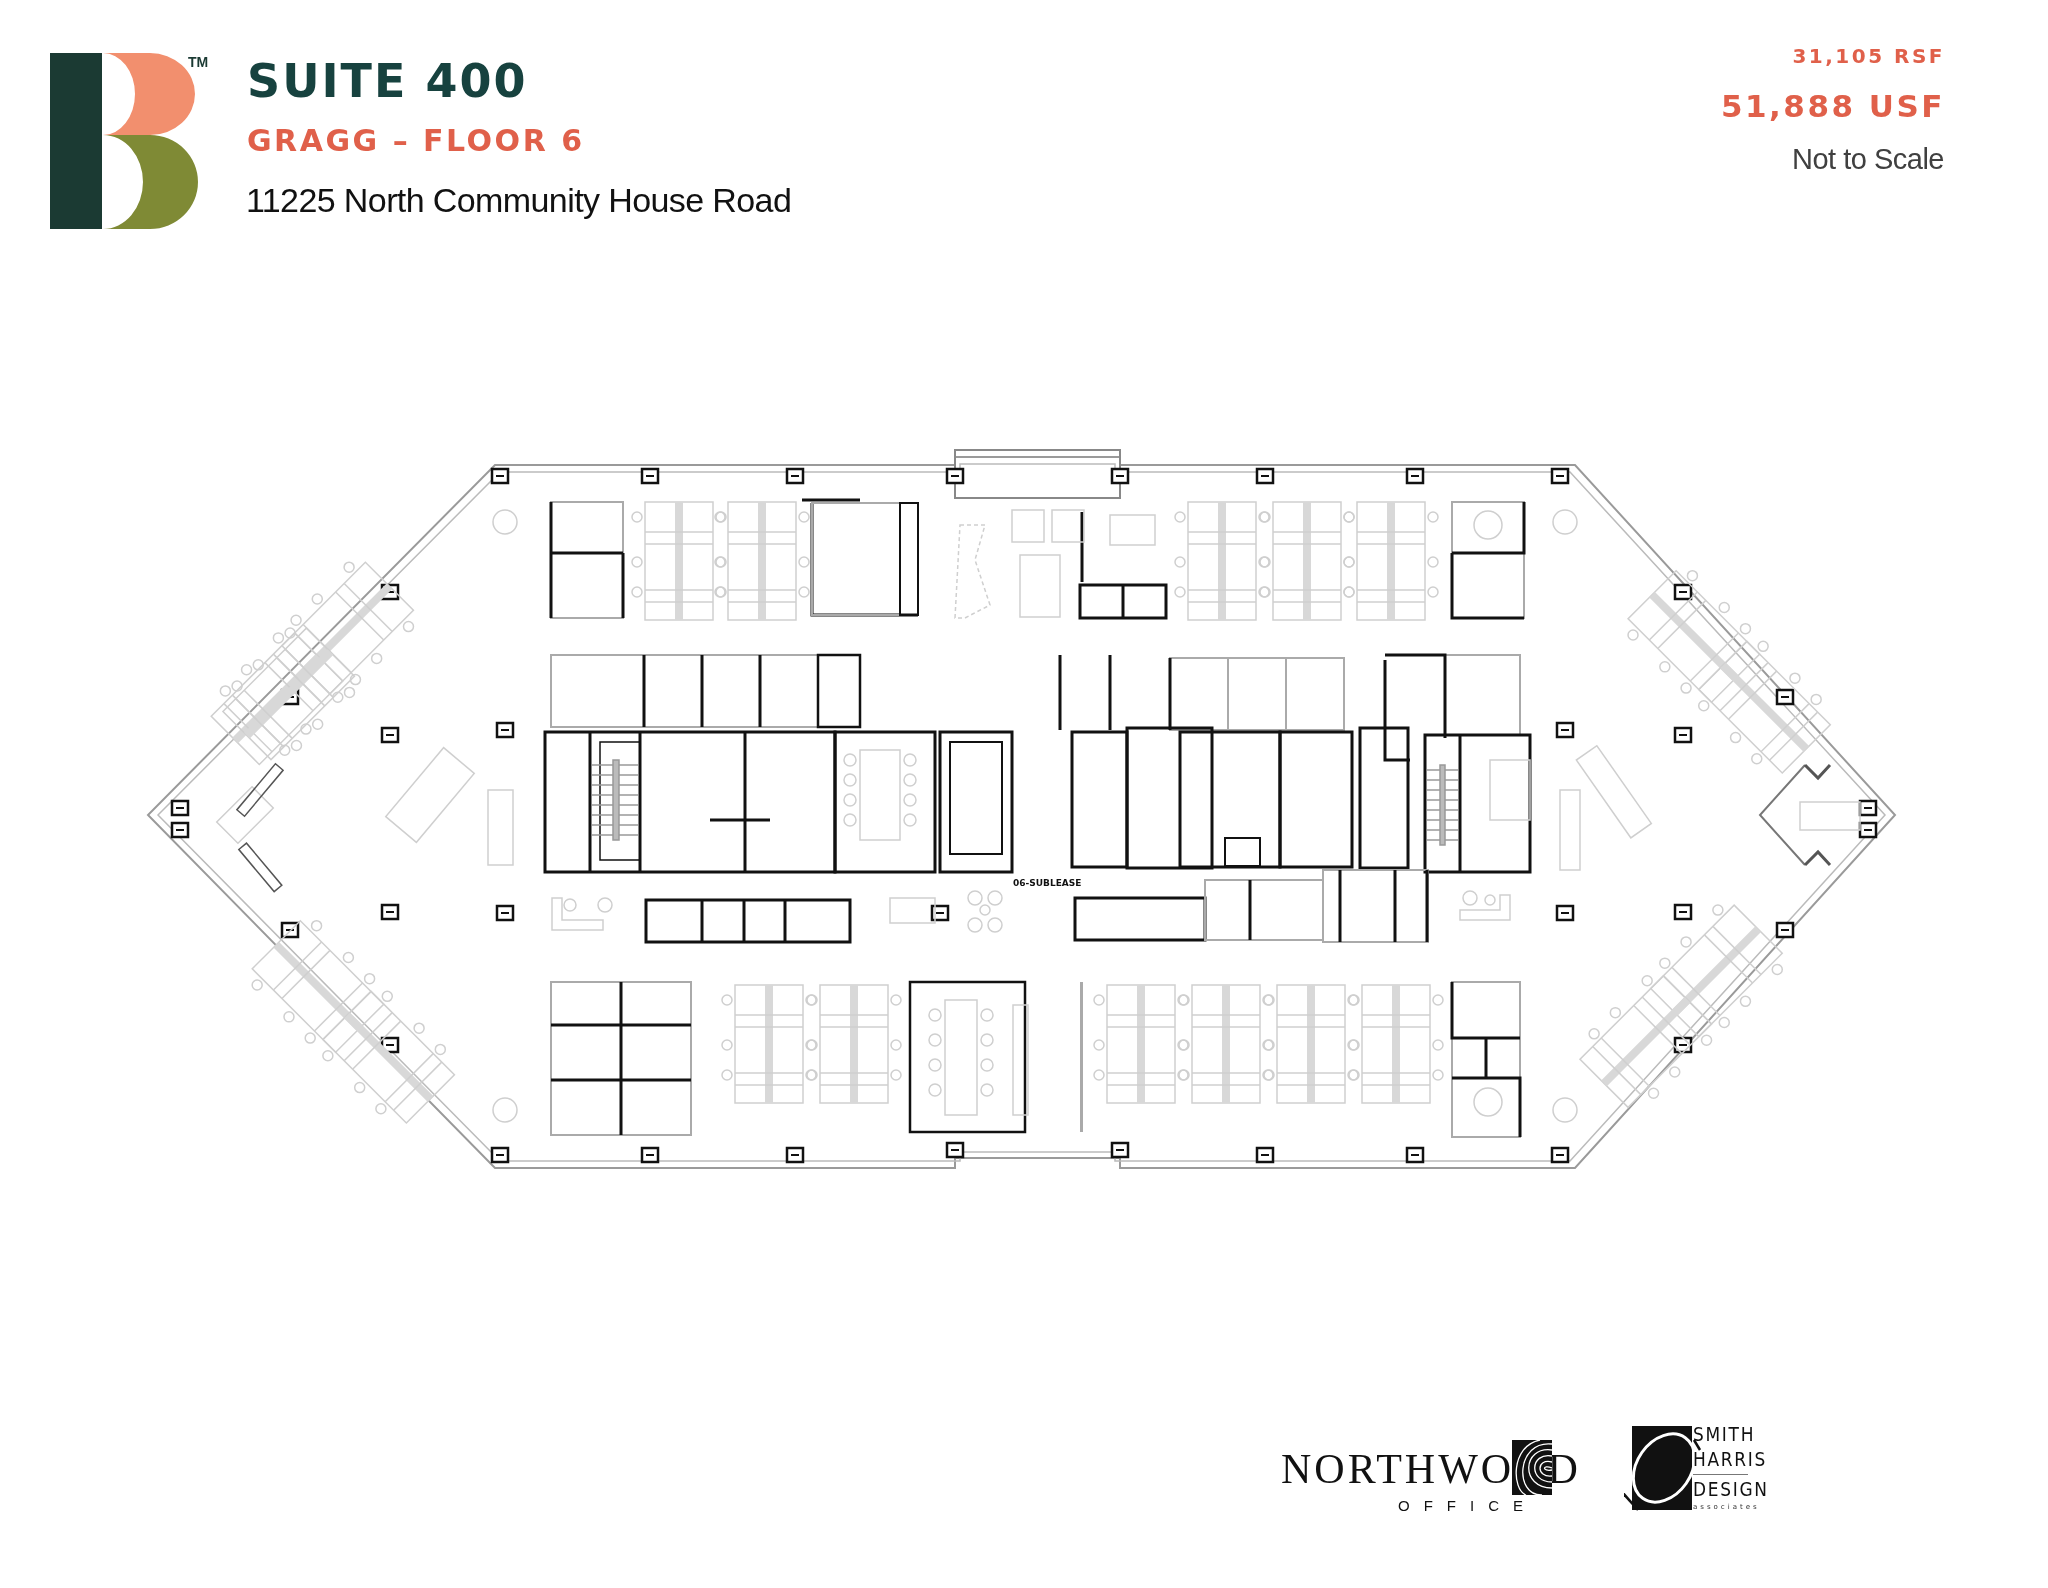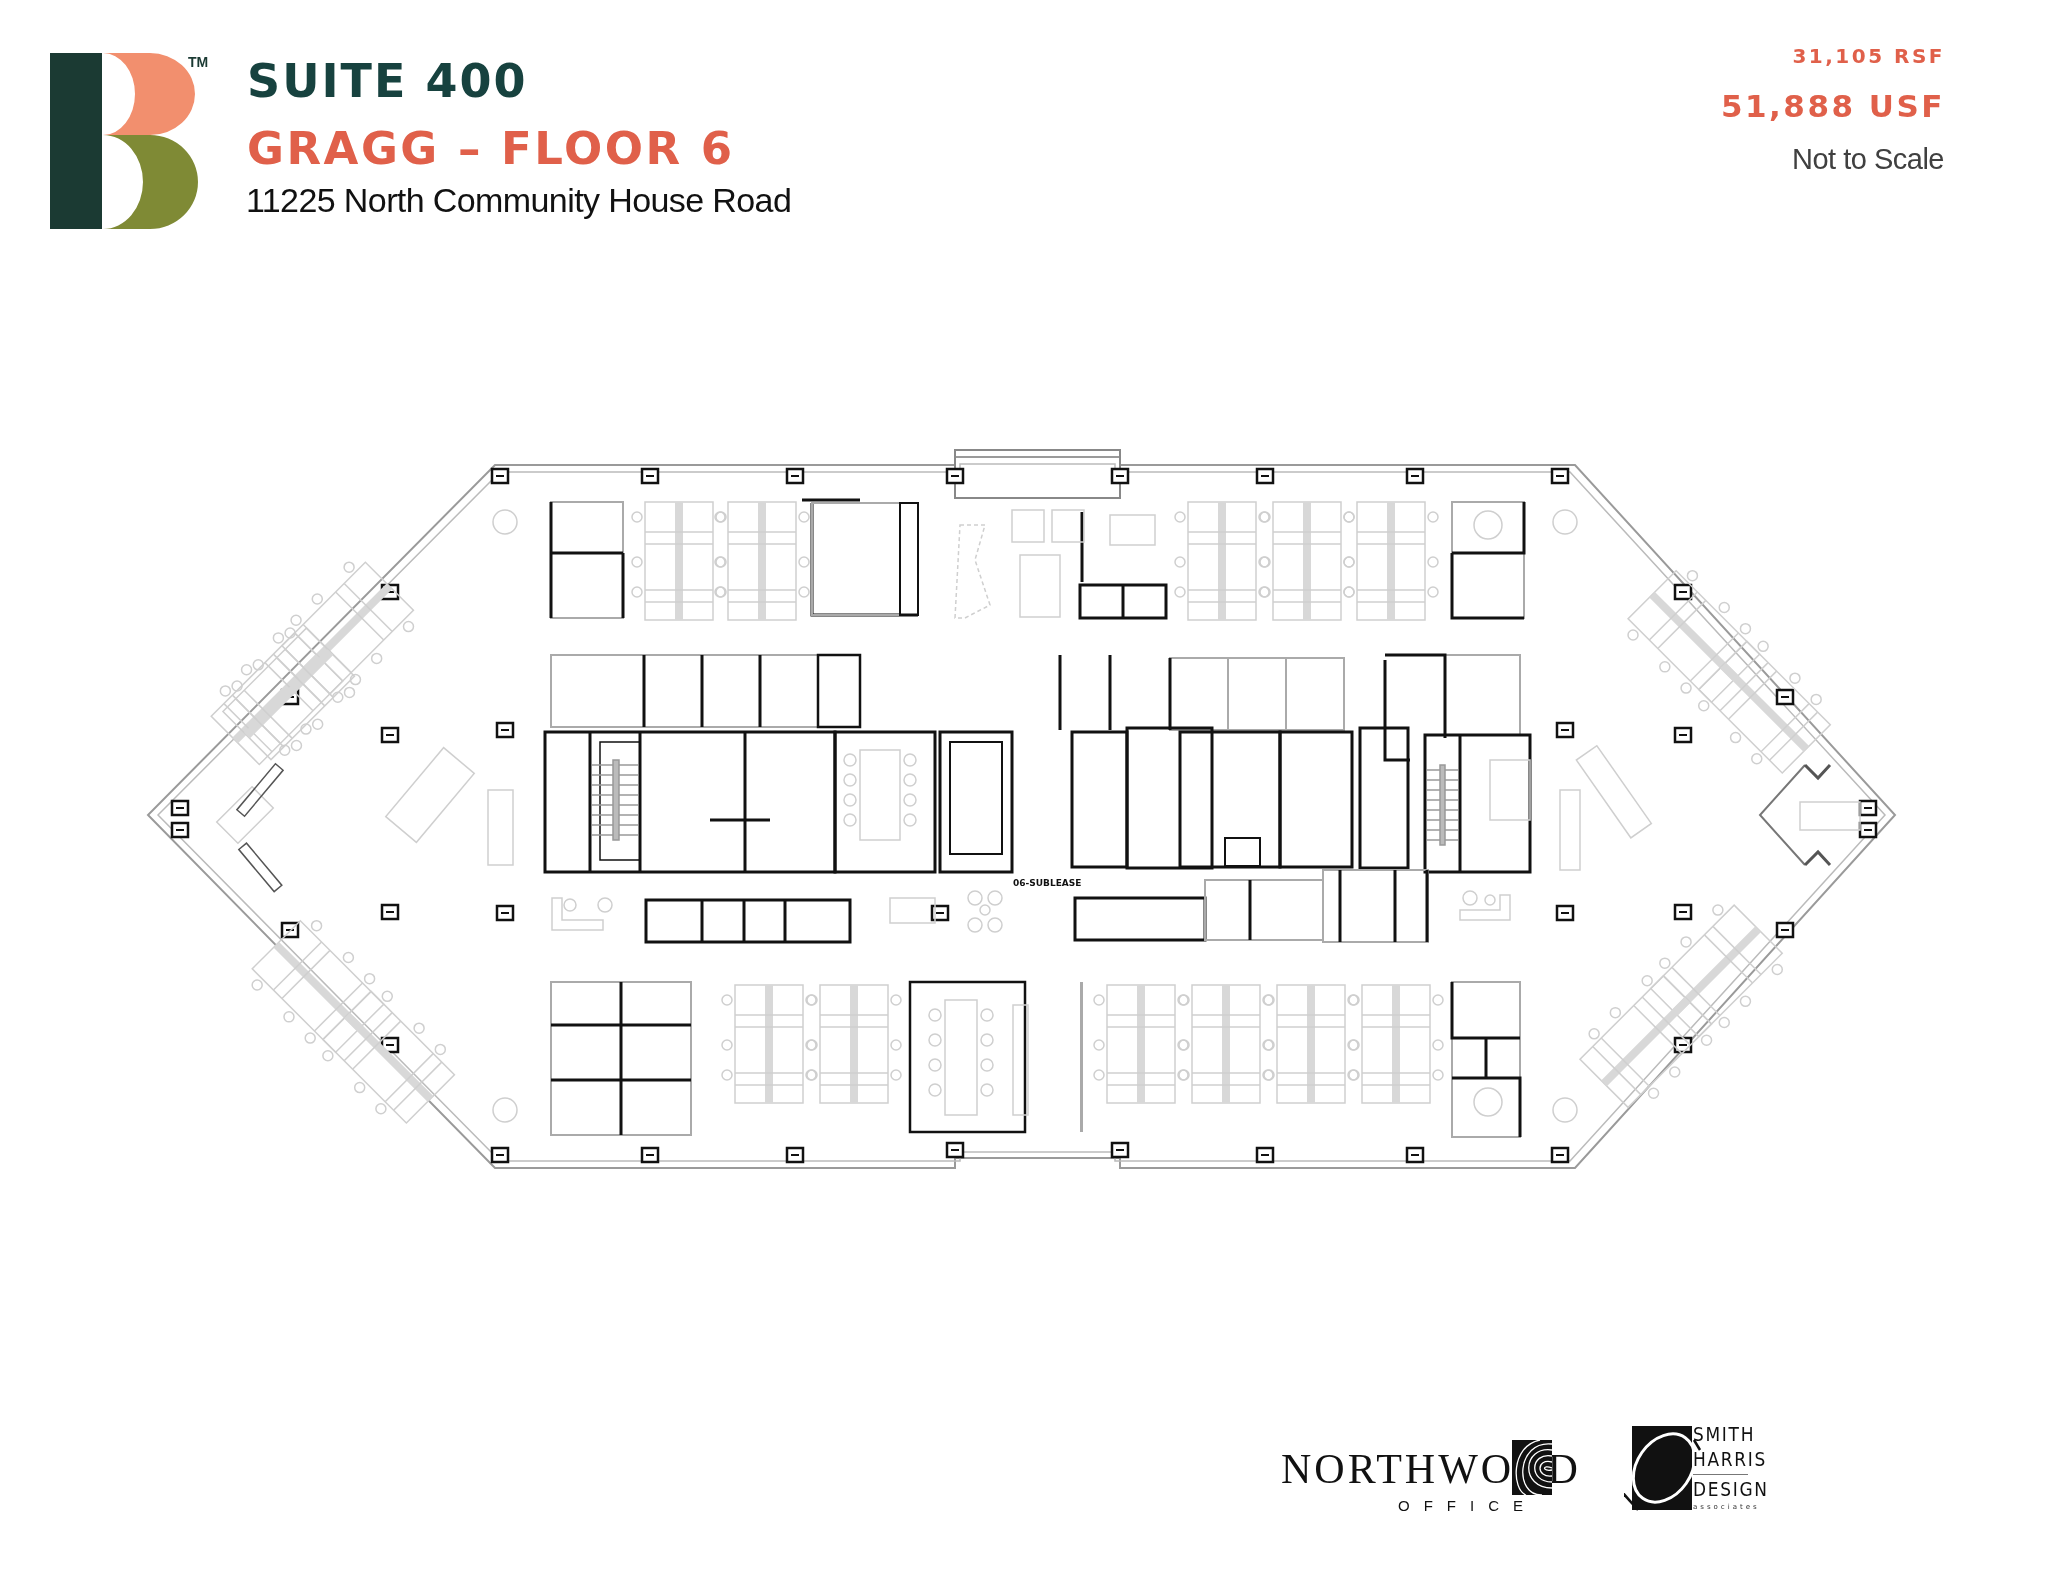--- a/index.html
+++ b/index.html
@@ -1,21 +1,21 @@
 <!DOCTYPE html>
 <html><head>
   <meta charset="utf-8">
   <style>
     html, body { margin: 0; padding: 0; background: #ffffff; }
     body { width: 2048px; height: 1588px; position: relative; overflow: hidden; font-family: "Liberation Sans", sans-serif; }
     .abs { position: absolute; }
     #logo { left: 50px; top: 53px; width: 160px; height: 178px; }
     #tm { left: 188px; top: 54px; font-size: 14px; font-weight: bold; color: #1b3a33; font-family: "Liberation Sans", sans-serif; }
     #suite-title { left: 247px; top: 58px; font-size: 46px; font-weight: bold; color: #17423f; letter-spacing: 2px; font-family: "DejaVu Sans", sans-serif; line-height: 1; }
-    #floor-title { left: 247px; top: 126px; font-size: 45px; font-weight: bold; color: #e0604a; letter-spacing: 2.5px; font-family: "DejaVu Sans", sans-serif; line-height: 1; }
+    #floor-title { left: 247px; top: 126px; font-size: 30px; font-weight: bold; color: #e0604a; letter-spacing: 2.5px; font-family: "DejaVu Sans", sans-serif; line-height: 1; }
     #address { left: 246px; top: 183px; font-size: 34px; color: #111; font-family: "Liberation Sans", sans-serif; letter-spacing: -0.6px; line-height: 1; }
     #rsf { right: 103px; top: 46px; font-size: 20px; font-weight: bold; color: #e0604a; letter-spacing: 2.5px; font-family: "DejaVu Sans", sans-serif; text-align: right; line-height: 1; }
     #usf { right: 103px; top: 91px; font-size: 31px; font-weight: bold; color: #e0604a; letter-spacing: 2.5px; font-family: "DejaVu Sans", sans-serif; text-align: right; line-height: 1; }
     #nts { right: 104px; top: 145px; font-size: 29px; color: #404040; font-family: "Liberation Sans", sans-serif; text-align: right; line-height: 1; letter-spacing: -0.5px; }
     #floorplan { left: 0; top: 0; width: 2048px; height: 1588px; }
     #northwood-word { left: 1281px; top: 1448px; font-family: "Liberation Serif", serif; font-size: 42px; letter-spacing: 3px; color: #111; line-height: 1; }
     #northwood-sub { left: 1398px; top: 1498px; font-family: Liberation Sans, sans-serif; font-size: 15px; letter-spacing: 14px; color: #111; line-height: 1; }
     #northwood-mark { left: 1512px; top: 1440px; width: 40px; height: 55px; }
     #shd-mark { left: 1624px; top: 1424px; width: 78px; height: 88px; }
     .shd-line { left: 1693px; font-family: "DejaVu Sans", sans-serif; font-size: 20px; color: #111; letter-spacing: 2px; line-height: 1; transform: scaleX(0.85); transform-origin: left; }

